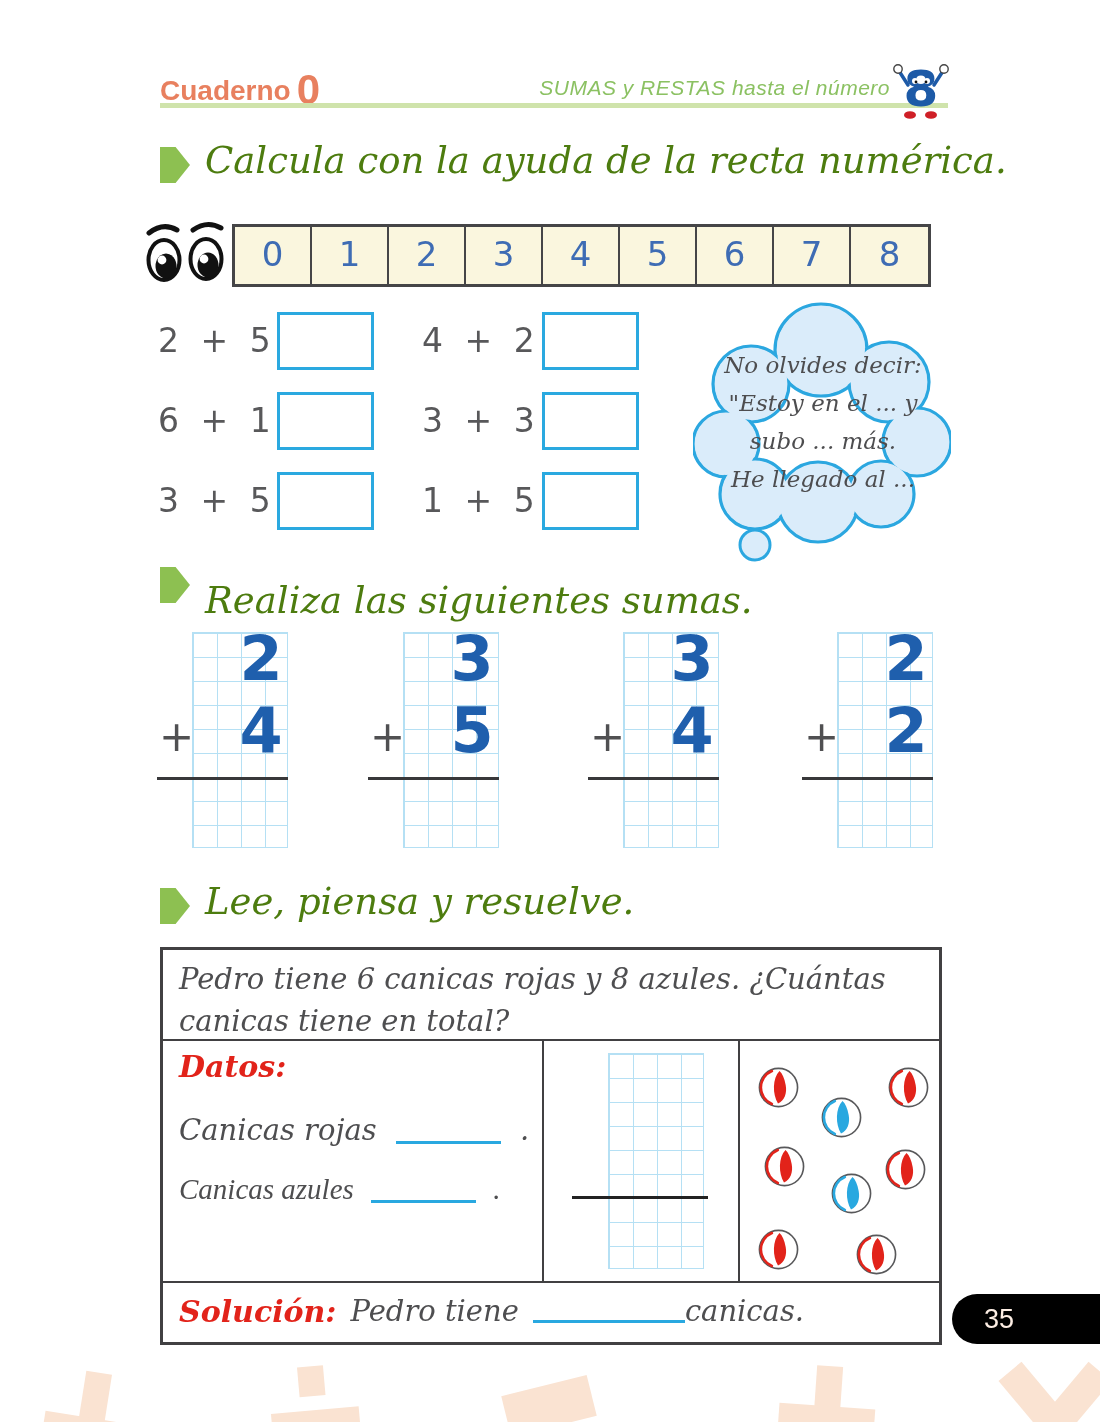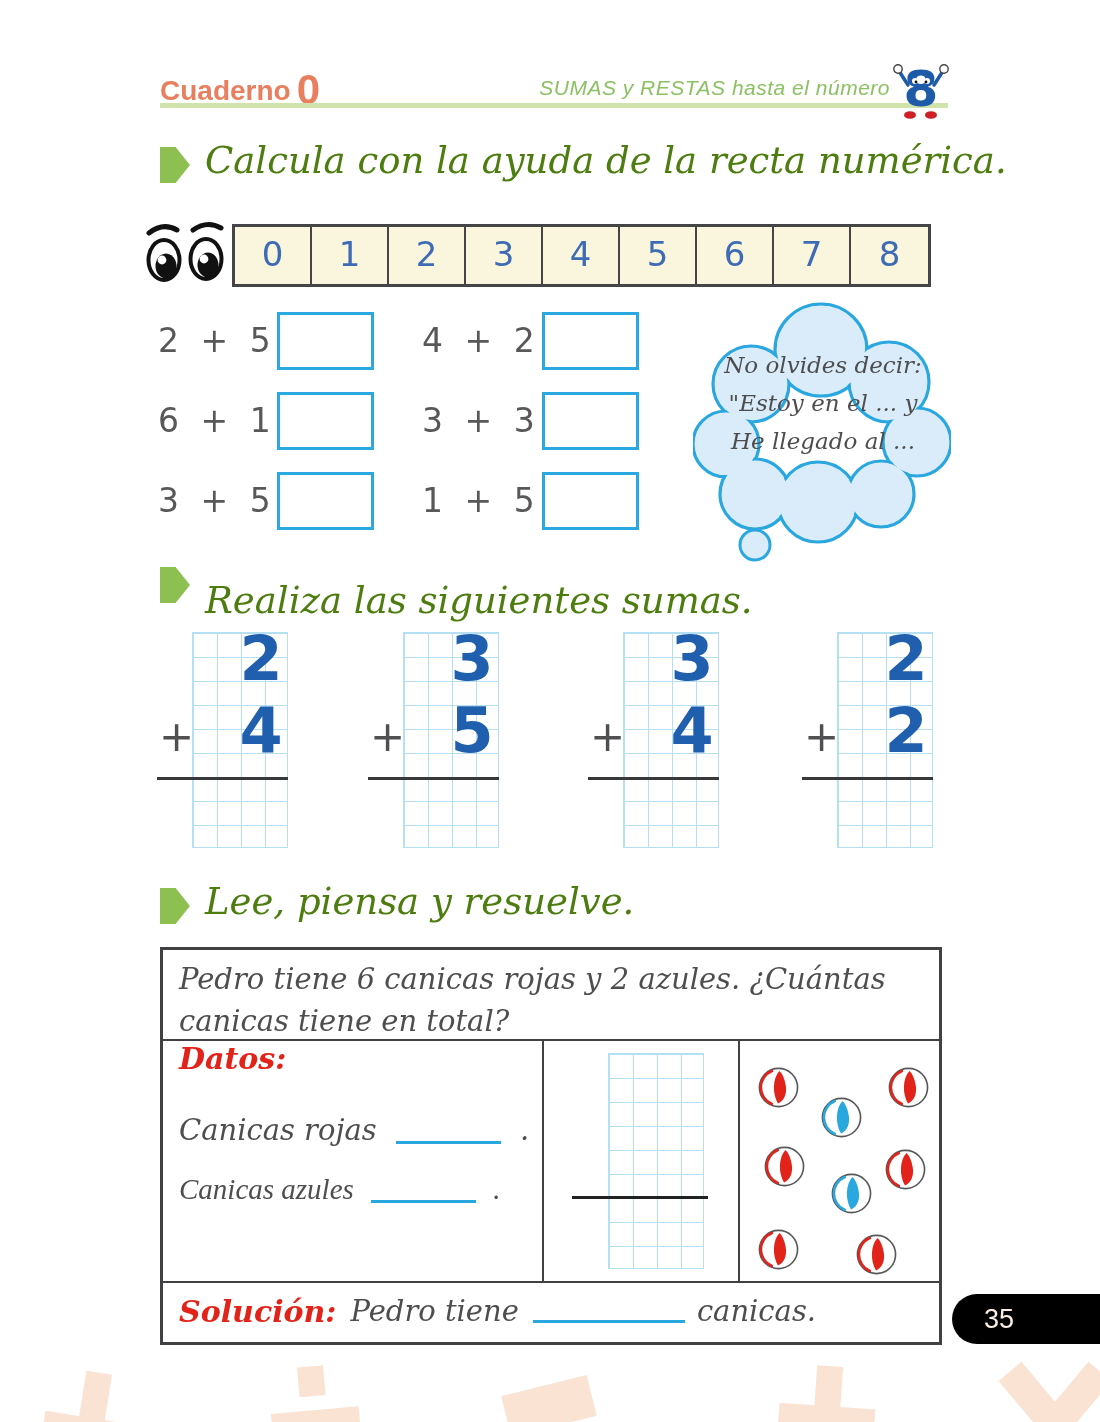--- a/index.html
+++ b/index.html
@@ -155,20 +155,21 @@
         <circle cx="224" cy="144" r="32"></circle>
         <circle cx="62" cy="196" r="33"></circle>
       <circle cx="125" cy="204" r="38"></circle>
         <circle cx="188" cy="196" r="31"></circle>
     </g>
     <circle cx="62" cy="247" r="15" fill="#daecfa" stroke="#2ba7e0" stroke-width="3"></circle>
   </svg>
   <div class="abs bubble-text">
     <div>No olvides decir:</div>
     <div>"Estoy en el ... y</div>
+    <div>subo ... más.</div>
     <div>He llegado al ...</div>
   </div>
 
   <div class="abs bullet" style="left:160px; top:567px;"></div>
   <div class="abs sec-title" style="left:205px; top:559px;margin-top:20px;">Realiza las siguientes sumas.</div>
 
   <div class="sum-group" style="left:157px;">
     <div class="sgrid"></div>
     <span class="plus">+</span>
     <span class="num n1">2</span>
@@ -195,26 +196,26 @@
     <span class="num n1">2</span>
     <span class="num n2">2</span>
     <div class="sum-line"></div>
   </div>
 
   <div class="abs bullet" style="left:160px; top:888px;"></div>
   <div class="abs sec-title" style="left:205px; top:880px;">Lee, piensa y resuelve.</div>
 
   <div class="abs pbox">
     <div class="prow1 cursive">
-      <div>Pedro tiene 6 canicas rojas y 2 azules. ¿Cuántas</div>
+      <div>Pedro tiene 6 canicas rojas y 8 azules. ¿Cuántas</div>
       <div>canicas tiene en total?</div>
     </div>
     <div class="prow2">
       <div class="pcol1">
-        <div class="abs red-label cursive" style="left:16px; top:0; color:#e2231a;">Datos:</div>
+        <div class="abs red-label cursive" style="left:16px; top:8px; color:#e2231a;">Datos:</div>
         <div class="abs cursive" style="left:16px; top:72px; font-size:29px;">
           <span>Canicas rojas</span>
           <span class="blank" style="width:105px; margin-left:10px;"></span>
           <span style="margin-left:10px;">.</span>
         </div>
         <div class="abs cursive" style="left:16px; top:132px; font-size:29px;font-family:Liberation Serif, serif;">
           <span>Canicas azules</span>
           <span class="blank" style="width:105px; margin-left:10px;"></span>
           <span style="margin-left:10px;">.</span>
         </div>
@@ -263,21 +264,21 @@
             <circle cx="20" cy="20" r="18.6" fill="#fff" stroke="#58585a" stroke-width="1.6"></circle>
             <path class="swirl-arc" d="M 13.5 4 A 17.3 17.3 0 0 0 13.5 36" fill="none" stroke-width="2.6" stroke-linecap="round" stroke="#e2231a"></path>
             <path class="swirl-fill" d="M 21 4 C 14 11 14 27 19.5 35.5 C 26 33 28.5 25 27 17.5 C 25.8 11 23.8 6.5 21 4 Z" fill="#e2231a"></path>
           </svg>
       </div>
     </div>
     <div class="prow3 cursive">
       <span class="red-label cursive">Solución:</span>
       <span style="margin-left:14px;">Pedro tiene</span>
       <span class="blank" style="width:152px; margin-left:14px;"></span>
-      <span style="margin-left:12px;">canicas.</span>
+      <span style="margin-left:0;">canicas.</span>
     </div>
   </div>
 
   <div class="abs page-tab">
     <span>35</span>
   </div>
 
   <div class="decor" style="left:42px; top:1372px; width:95px; height:130px; transform:rotate(9deg);">
     <div class="peach" style="left:34px; top:0; width:26px; height:130px;"></div>
     <div class="peach" style="left:0; top:46px; width:82px; height:28px;"></div>

